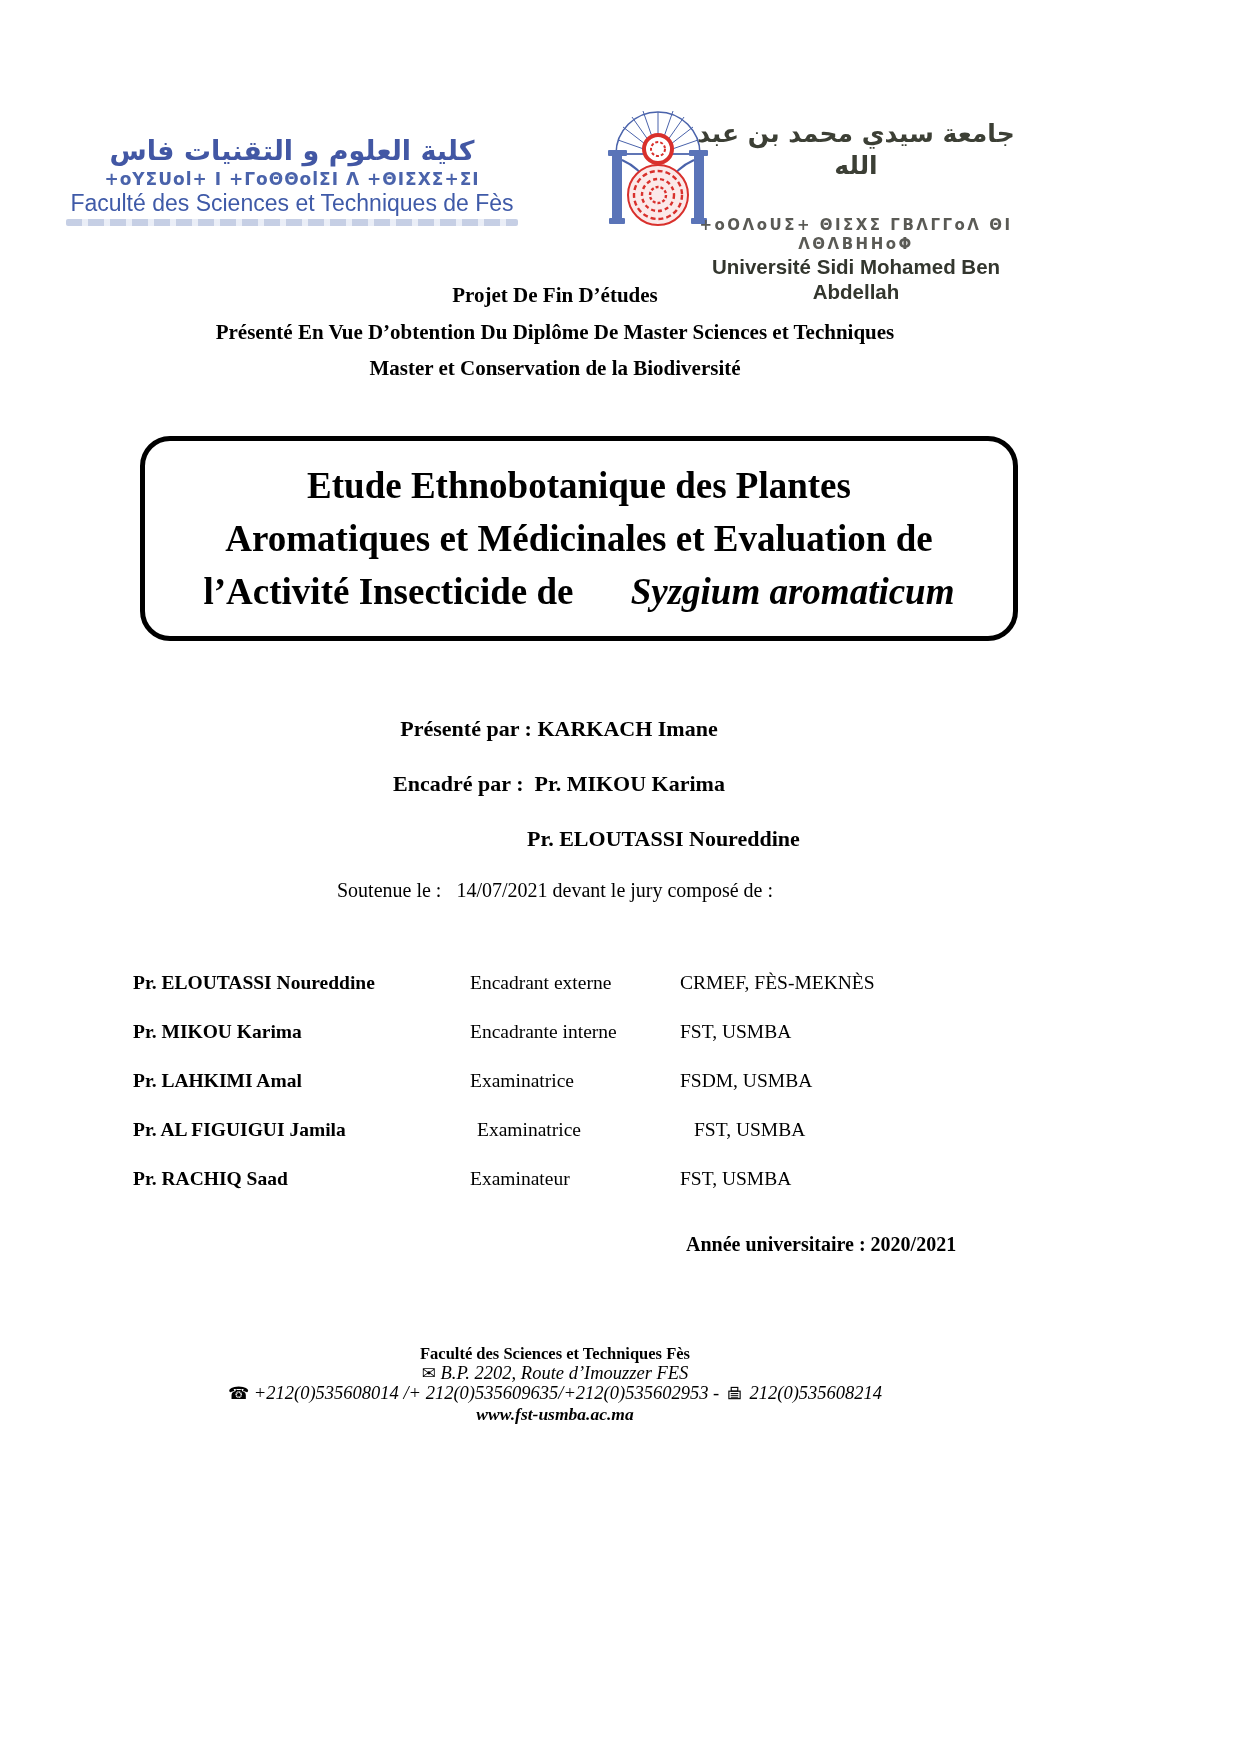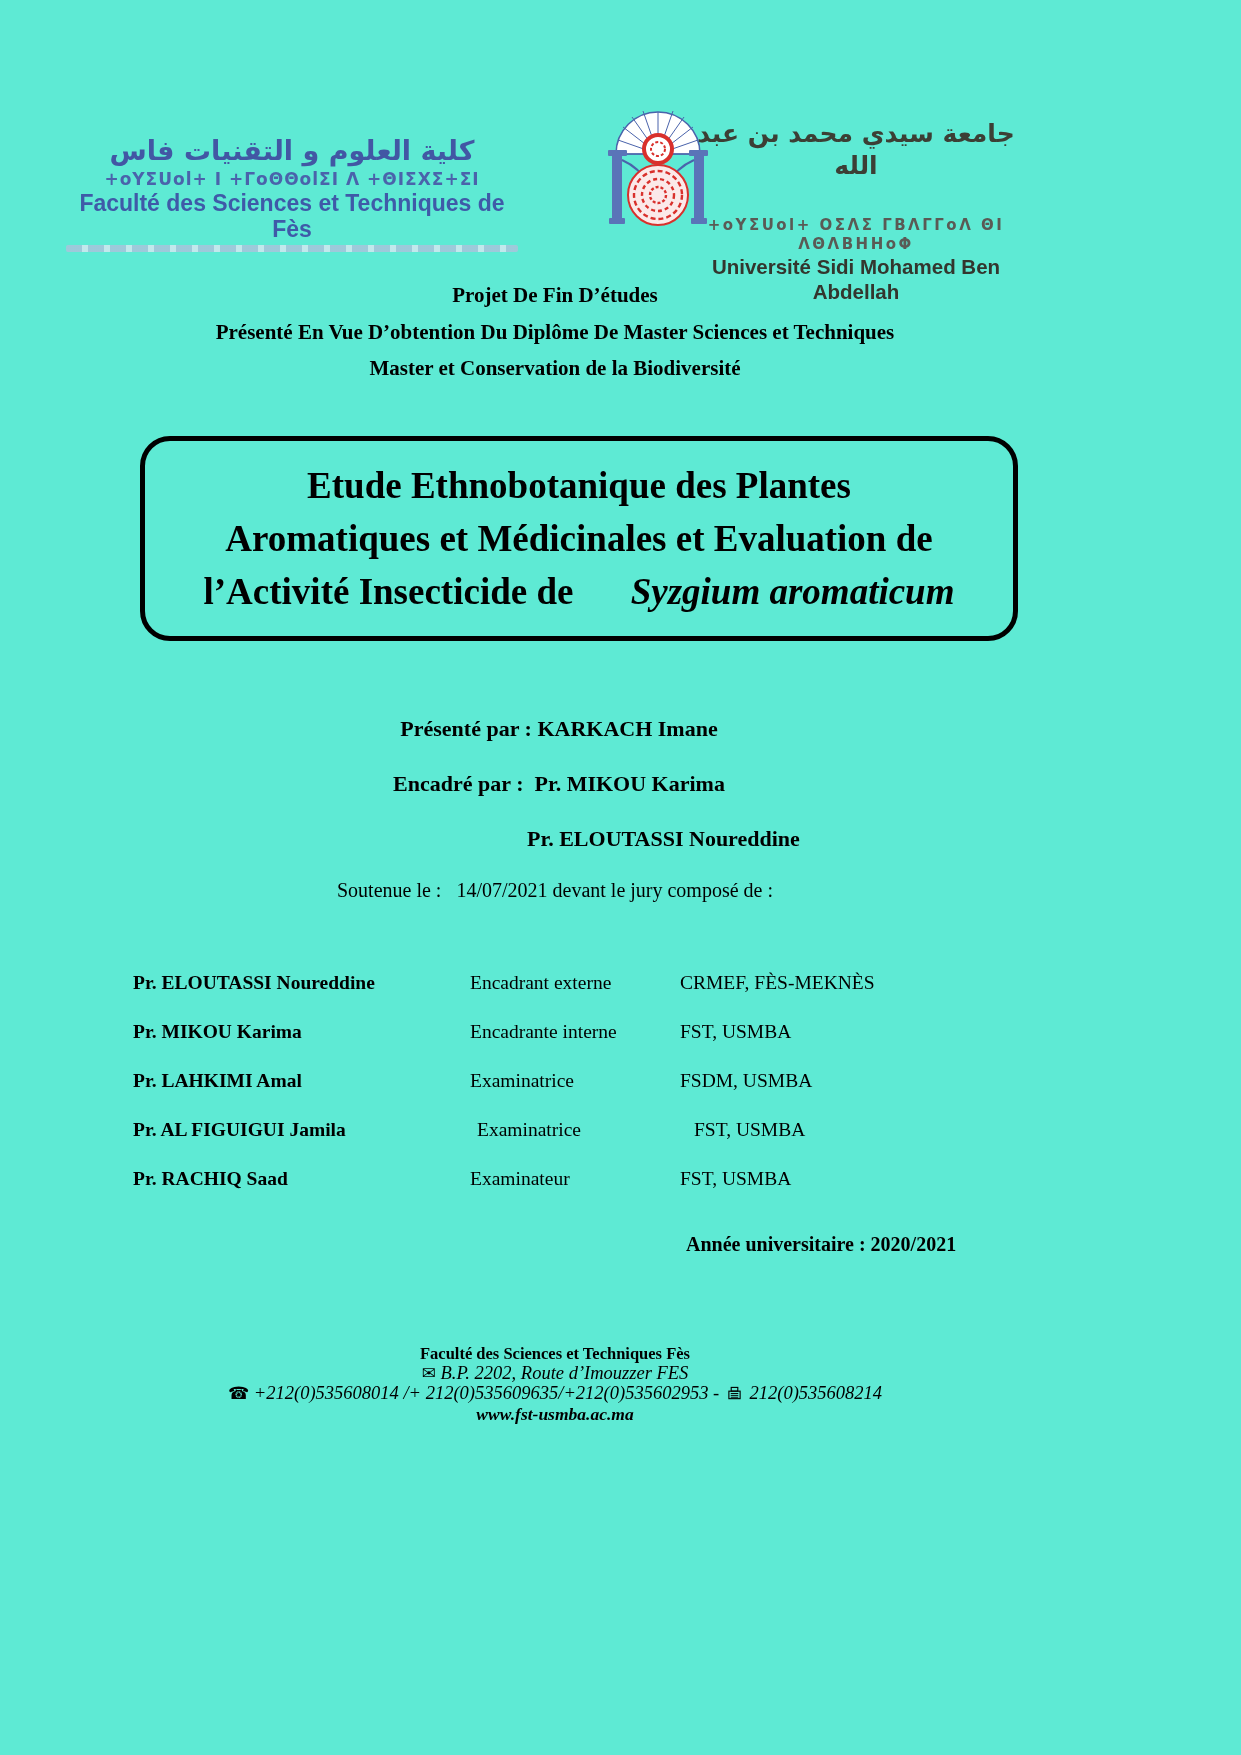--- a/index.html
+++ b/index.html
@@ -1,36 +1,36 @@
 <!DOCTYPE html>
 <html><head>
 <meta charset="utf-8">
 <style>
   * { margin:0; padding:0; box-sizing:border-box; }
   body { background:#e8e8e8; }
   .page {
-    position:relative; width:1241px; height:1755px; background:#5eead4;
+    position:relative; width:1241px; height:1755px; background:#ffffff;
     font-family:"Liberation Serif", serif; color:#000; overflow:hidden;
     margin:0 auto;
   }
   .abs { position:absolute; }
   .pre { white-space:pre-wrap; }
 
   
   .hdr-left { left:62px; top:133px; width:460px; text-align:center; }
   .hdr-left .ar {
     font-family:"DejaVu Sans", sans-serif; direction:rtl;
     font-size:27px; font-weight:bold; color:#4257a4; line-height:36px;
   }
   .hdr-left .tif {
     font-family:"DejaVu Sans", sans-serif; font-size:17px; font-weight:bold;
     color:#4a63ab; letter-spacing:1px; line-height:21px;
   }
   .hdr-left .fr {
-    font-family:"Liberation Sans", sans-serif; font-size:23px; font-weight:bold;
+    font-family:"Liberation Sans", sans-serif; font-size:23px; font-weight:normal;
     color:#3f5aa8; line-height:26px;
   }
   .strip {
     margin:3px auto 0; width:452px; height:7px; border-radius:2px; opacity:.75;
     background:repeating-linear-gradient(90deg,#b3bfdc 0 16px,#e3e8f4 16px 22px);
   }
   .hdr-right { left:676px; top:118px; width:360px; text-align:center; }
   .hdr-right .ar {
     font-family:"DejaVu Sans", sans-serif; direction:rtl;
     font-size:25px; font-weight:bold; color:#3c3f35; line-height:32px; margin-bottom:34px;
@@ -130,21 +130,21 @@
 
       <circle cx="60" cy="103" r="30" fill="#fbe9e9" stroke="#d9302c" stroke-width="2"></circle>
       <circle cx="60" cy="103" r="24" fill="none" stroke="#d9302c" stroke-width="2.4" stroke-dasharray="5 3"></circle>
       <circle cx="60" cy="103" r="16" fill="none" stroke="#d9302c" stroke-width="2.4" stroke-dasharray="4 3"></circle>
       <circle cx="60" cy="103" r="8" fill="none" stroke="#d9302c" stroke-width="2.4" stroke-dasharray="3 2"></circle>
     </svg>
   </div>
 
   <div class="abs hdr-right">
     <div class="ar">جامعة سيدي محمد بن عبد الله</div>
-    <div class="tif">+oYΣUol+ OΣΛΣ ΓΒΛΓΓoΛ ΘΙ ΛΘΛΒΗΗoΦ</div>
+    <div class="tif">+oOΛoUΣ+ ΘΙΣΧΣ ΓΒΛΓΓoΛ ΘΙ ΛΘΛΒΗΗoΦ</div>
     <div class="fr">Université Sidi Mohamed Ben Abdellah</div>
   </div>
 
   <div class="abs intro">
     <div>Projet De Fin D’études</div>
     <div>Présenté En Vue D’obtention Du Diplôme De Master Sciences et Techniques</div>
     <div>Master et Conservation de la Biodiversité</div>
   </div>
 
   <div class="abs title-box">

